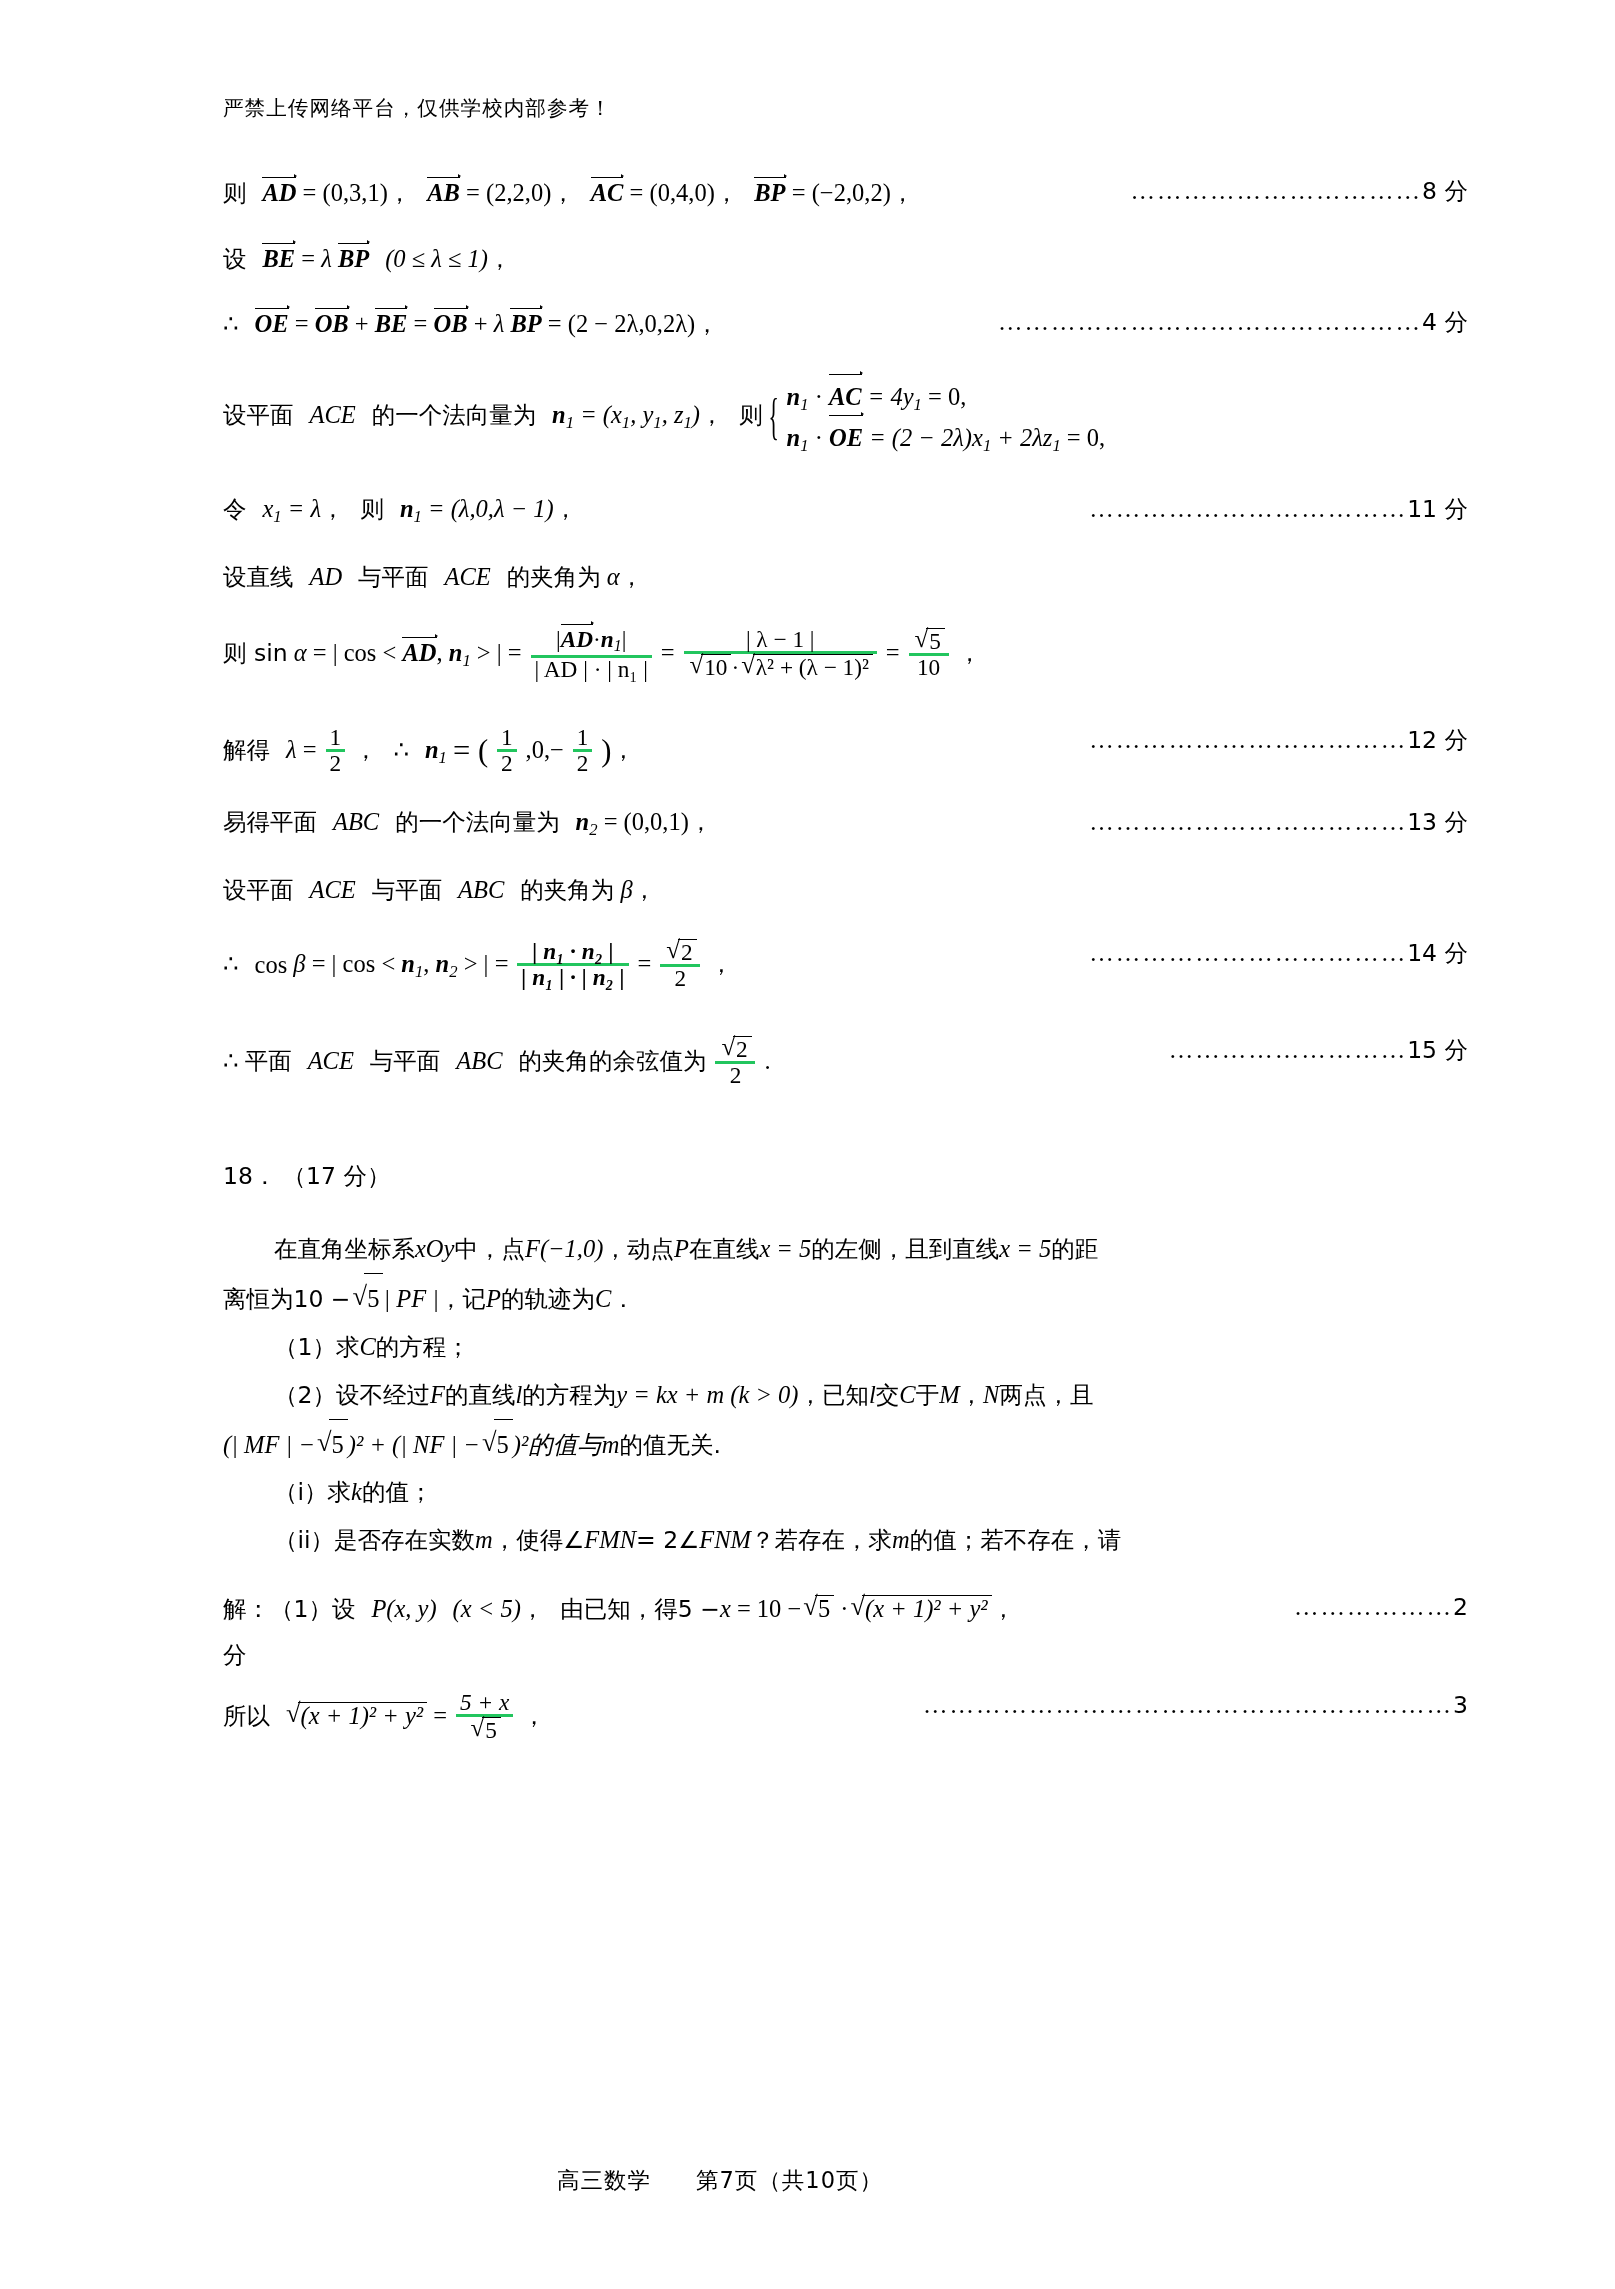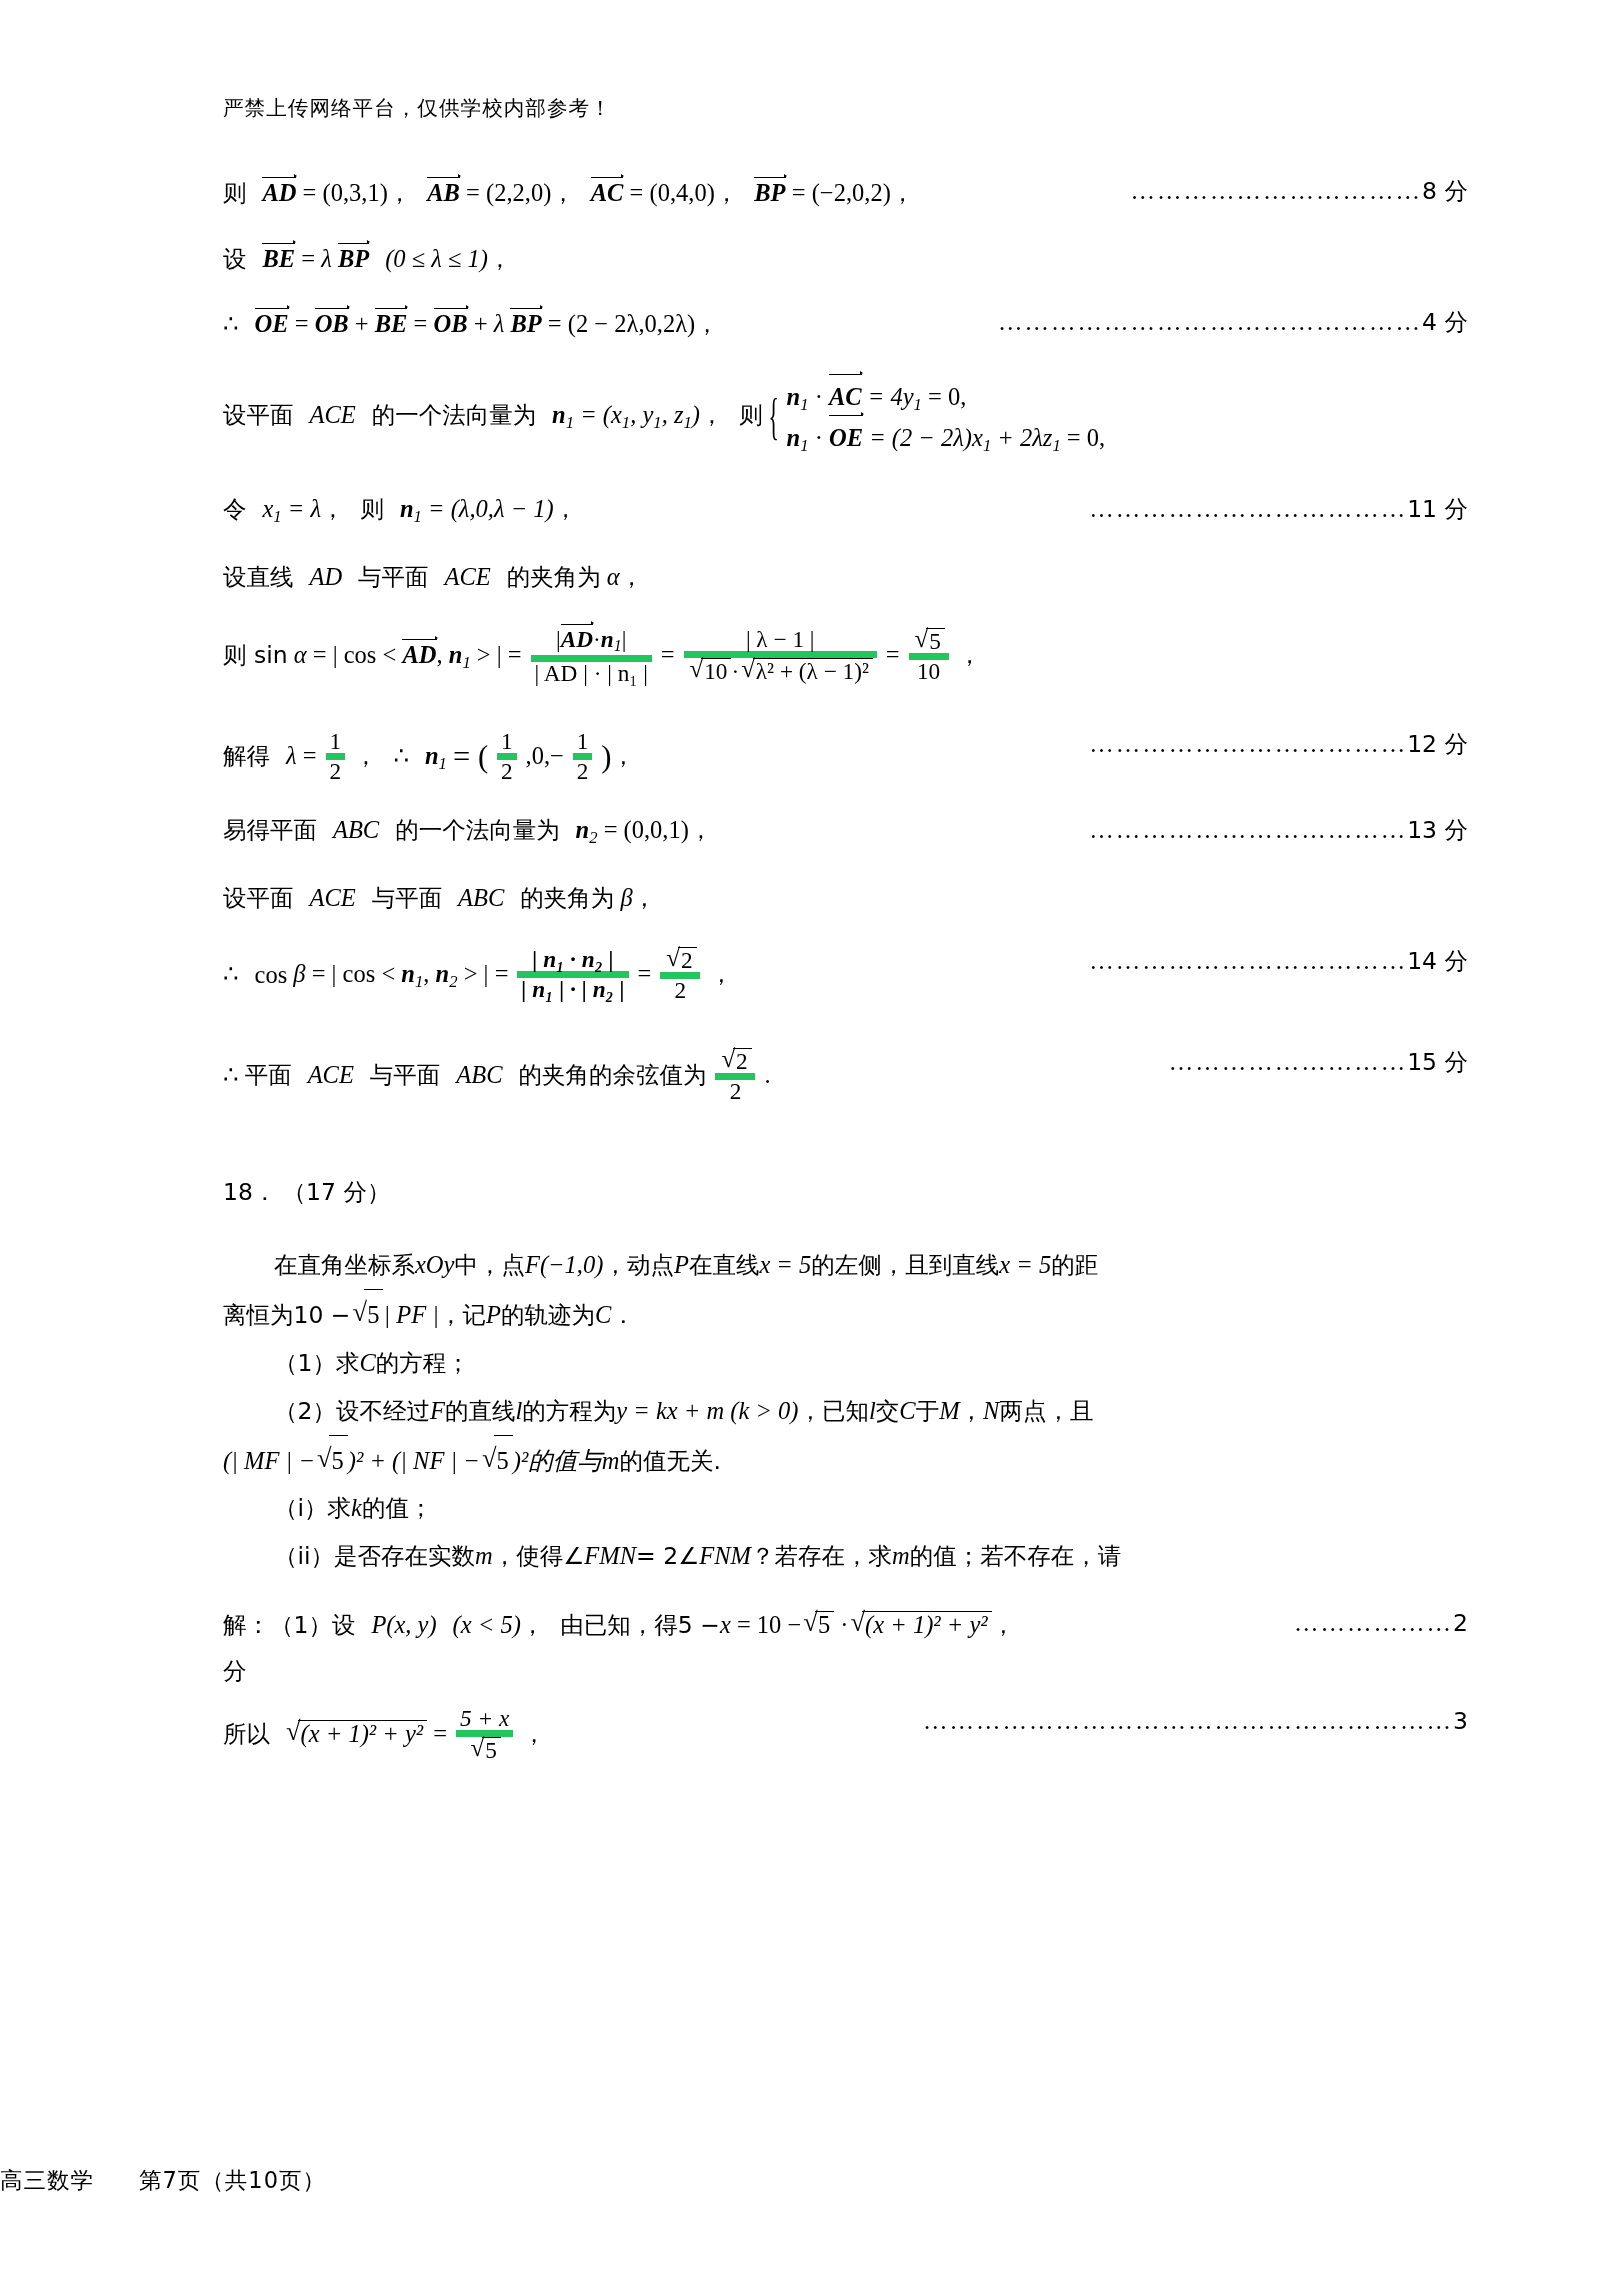--- a/index.html
+++ b/index.html
@@ -70,21 +70,21 @@
   .frac {
     display: inline-block;
     vertical-align: middle;
     text-align: center;
     font-size: 0.95em;
     margin: 0 2.9px;
     position: relative;
     top: -2px;
   }
   .frac .num { display: block; padding: 0 3.9px; }
-  .frac .den { display: block; padding: 0 3.9px; border-top: 7px solid #22c55e; }
+  .frac .den { display: block; padding: 0 3.9px; border-top: 3px solid #22c55e; }
   .sqrt {
     display: inline-block;
     position: relative;
     padding-left: 11.8px;
     margin-left: 2px;
   }
   .sqrt > .radicand {
     display: inline-block;
     border-top: 1px solid #000;
     padding: 1px 3.9px 0 2.9px;
@@ -129,20 +129,21 @@
   .para {
     font-size: 24.5px;
     line-height: 1.95;
     margin-bottom: 0;
   }
   .footer {
     position: absolute;
     bottom: 94px;
     left: 0;
     width: 1440px;
+    text-align: center;
     font-family: "DejaVu Sans", sans-serif;
     font-size: 22.5px;
     letter-spacing: 1px;
   }
   .footer .gap { display: inline-block; width: 45px; }
   .ml { margin-left: 9.8px; }
 </style>
 </head>
 <body>
 

